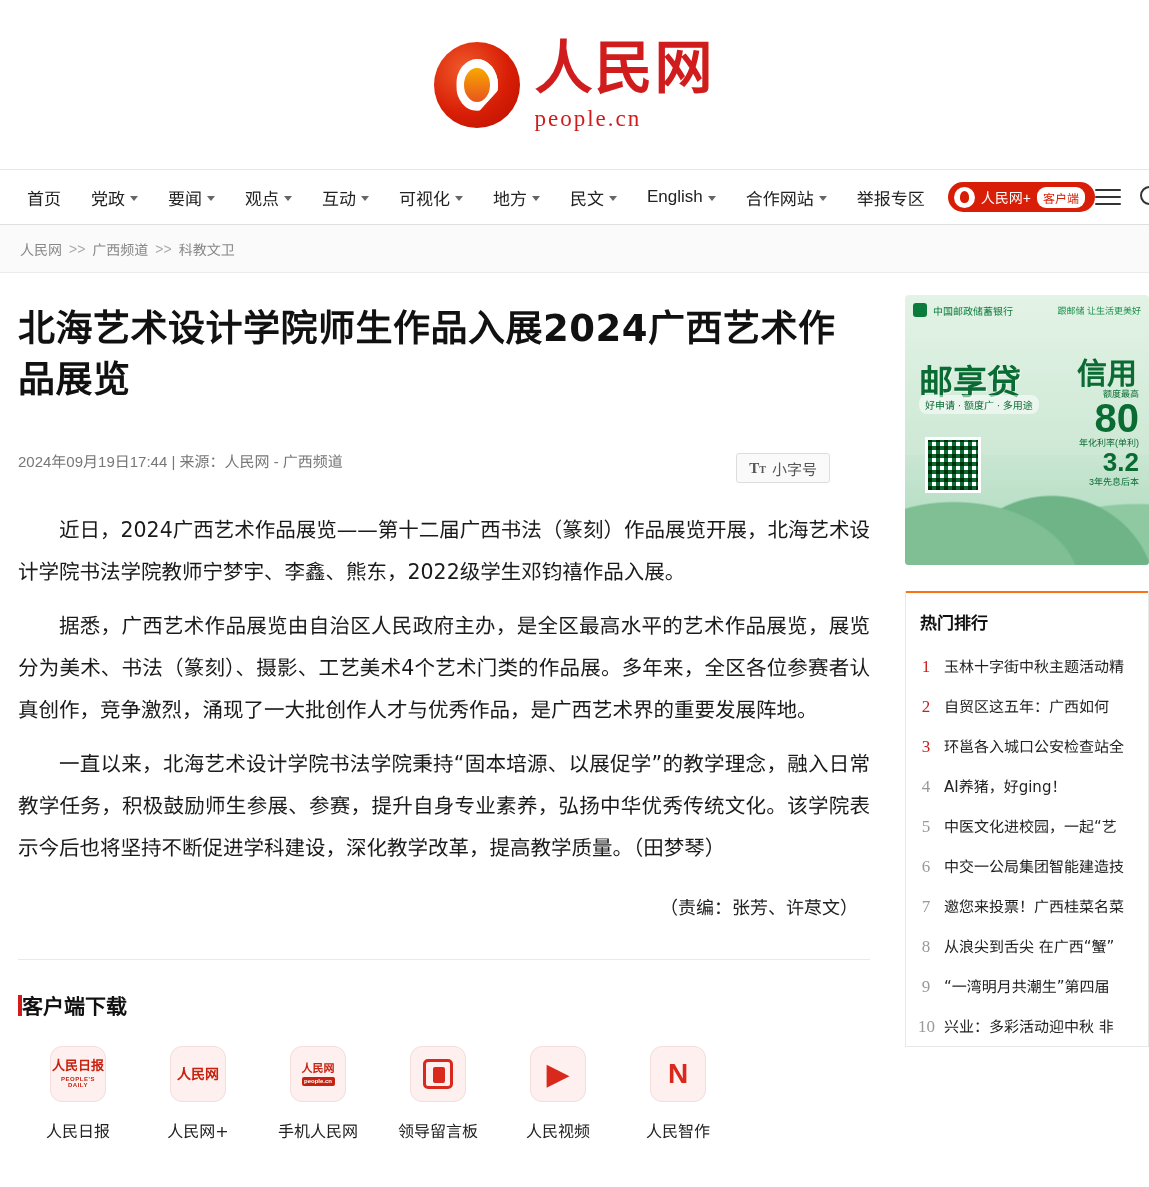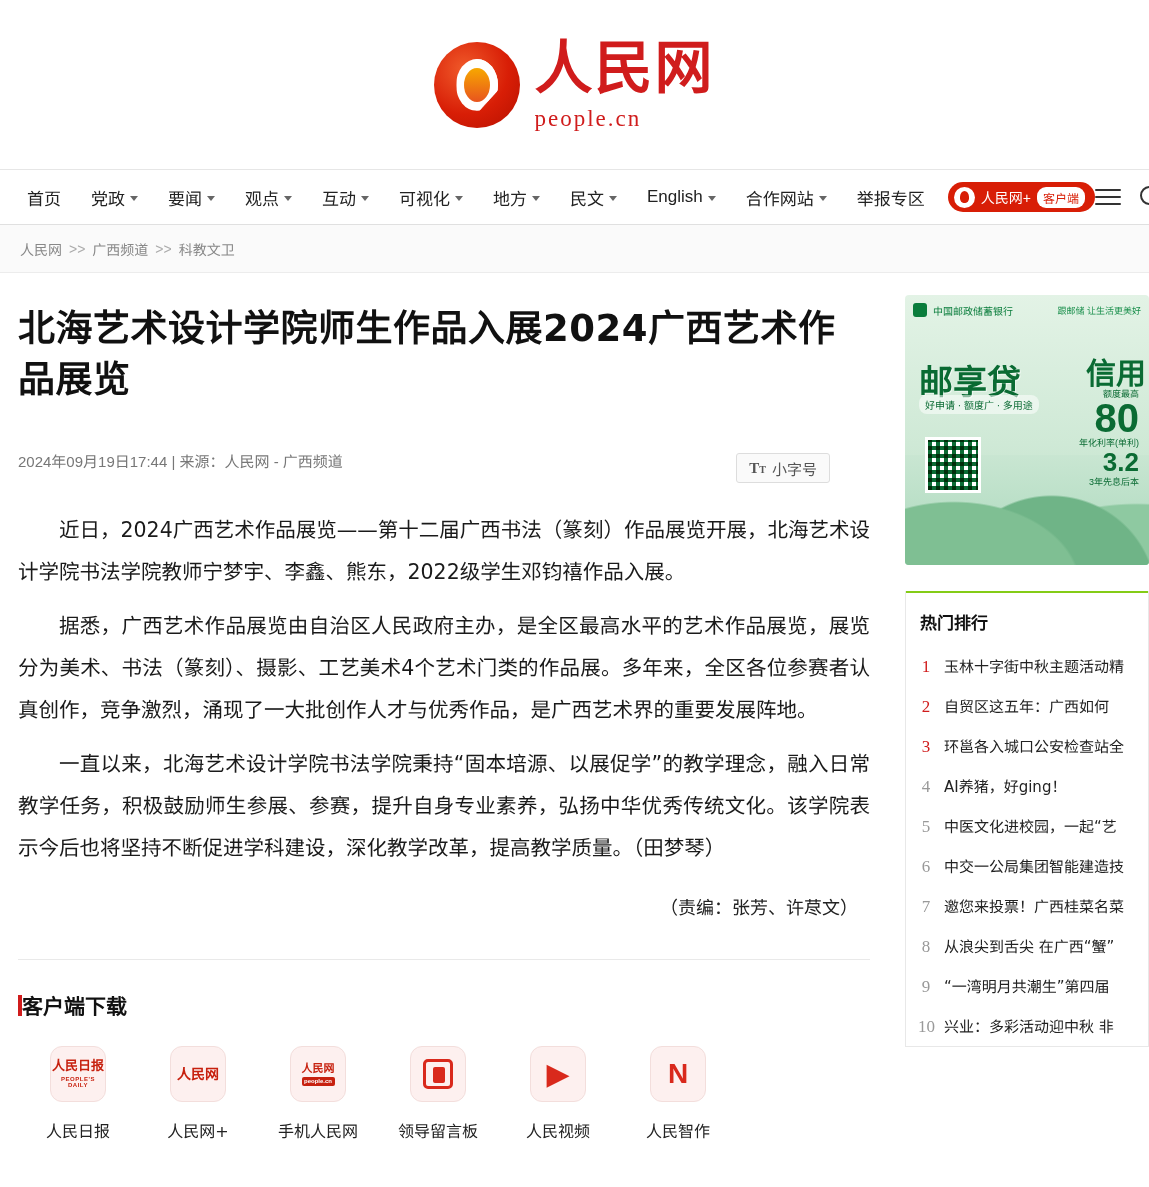--- a/index.html
+++ b/index.html
@@ -182,21 +182,21 @@
     font-size: 10px; color: #0a7d3c;
   }
   .ad-logo-dot { width: 14px; height: 14px; background: #0a7d3c; border-radius: 3px; }
   .ad-slogan { color: #1a8f4c; font-size: 9px; margin-left: auto; }
   .ad-title {
     position: absolute; left: 14px; top: 60px; font-size: 34px; font-weight: bold;
     color: #0a6b33; font-family: "DejaVu Sans", sans-serif;
     text-shadow: 1px 1px 0 #ffffff99;
   }
   .ad-title2 {
-    position: absolute; right: 3px; top: 54px; font-size: 30px; font-weight: bold;
+    position: absolute; right: 12px; top: 54px; font-size: 30px; font-weight: bold;
     color: #0a6b33; font-family: "DejaVu Sans", sans-serif;
   }
   .ad-sub {
     position: absolute; left: 14px; top: 100px; font-size: 10px; color: #0a6b33;
     background: #ffffff88; padding: 2px 6px; border-radius: 8px;
   }
   .ad-num {
     position: absolute; right: 10px; top: 92px; text-align: right;
     color: #0a6b33; font-weight: bold;
   }
@@ -215,21 +215,21 @@
     background:
       radial-gradient(ellipse at 20% 120%, #7fbf93 0 45%, transparent 46%),
       radial-gradient(ellipse at 60% 130%, #6fb487 0 50%, transparent 51%),
       radial-gradient(ellipse at 95% 125%, #8ec9a1 0 45%, transparent 46%),
       linear-gradient(180deg,#c9e6d2,#a9d8bb);
   }
 
   .rank-box { margin-top: 26px; border: 1px solid #e8e8e8; border-top: none; }
   .rank-head {
     font-size: 17px; font-weight: bold; color: #111; padding: 16px 14px 12px 14px;
-    border-top: 2px solid #84cc16; font-family: "DejaVu Sans", sans-serif;
+    border-top: 2px solid #f97316; font-family: "DejaVu Sans", sans-serif;
   }
   .rank-item {
     display: flex; align-items: baseline; gap: 10px; padding: 9px 12px;
     font-size: 15px; color: #222; white-space: nowrap; overflow: hidden;
     font-family: "DejaVu Sans", sans-serif;
   }
   .rank-n { width: 16px; text-align: center; color: #d01c1c; font-size: 17px; font-family: "Liberation Serif", serif; }
   .rank-n.grey { color: #999; }
   .rank-t { overflow: hidden; text-overflow: clip; }
 </style>

